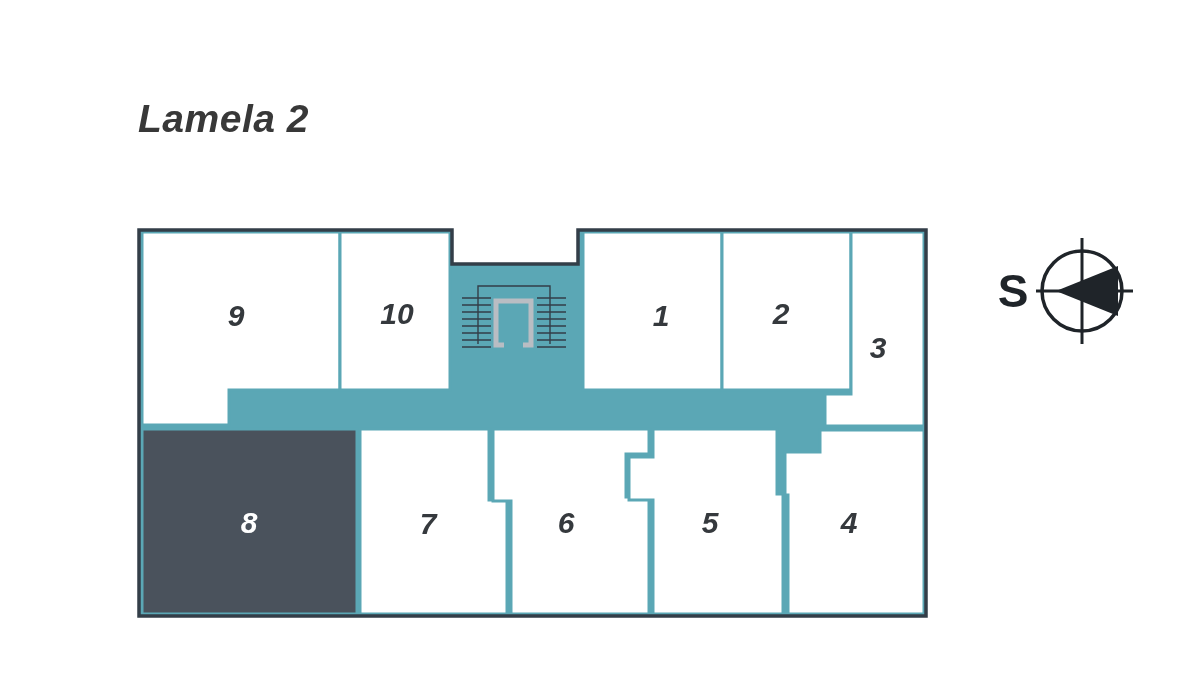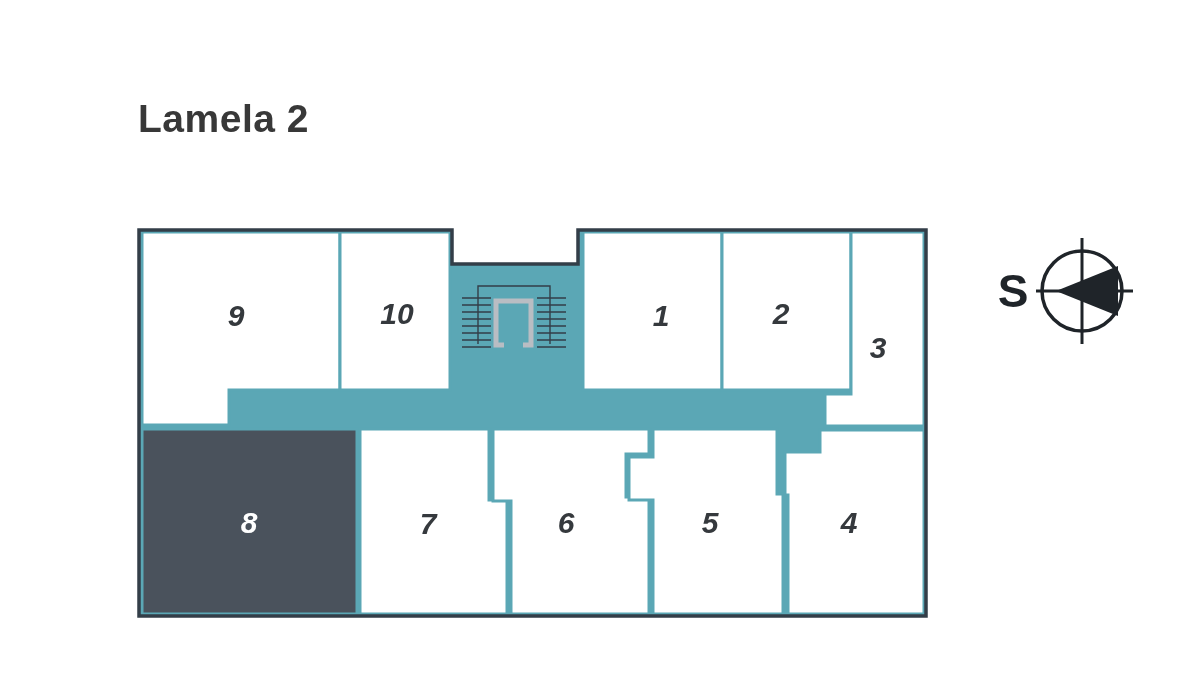--- a/index.html
+++ b/index.html
@@ -1,19 +1,19 @@
 <!DOCTYPE html>
 <html style="--background: #FFFFFF; --corridor: #5BA7B5; --outline: #333E48; --room-fill: #FFFFFF; --highlighted-room-fill: #4A525C; --number-text: #35393D; --highlighted-number-text: #FFFFFF; --railing: #B9BDC3; --compass-ink: #1F2429; --title-text: #383838;"><head>
 <meta charset="utf-8">
 <style>
   html,body{margin:0;padding:0;background:var(--background,#fff);width:1201px;height:700px;overflow:hidden;
             font-family:"Liberation Sans",sans-serif;}
   .stage{position:relative;width:1201px;height:700px;}
   .page-title{position:absolute;left:138px;top:98px;margin:0;font-size:39px;line-height:1.1;
-              font-weight:bold;color:var(--title-text,#383838);letter-spacing:.5px;}
+              font-weight:bold;font-style:italic;color:var(--title-text,#383838);letter-spacing:.5px;}
   svg{position:absolute;left:0;top:0;}
   .footprint{fill:var(--corridor,#5BA7B5);stroke:none;}
   .unit{fill:var(--room-fill,#fff);stroke:var(--corridor,#5BA7B5);stroke-width:3;stroke-linejoin:miter;cursor:pointer;}
   .unit-highlight{fill:var(--highlighted-room-fill,#4A525C);}
   .outline{fill:none;stroke:var(--outline,#333E48);stroke-width:3.5;stroke-linejoin:miter;}
   .unit-num{font-size:30px;font-weight:bold;font-style:italic;fill:var(--number-text,#35393D);
             text-anchor:middle;font-family:"Liberation Sans",sans-serif;}
   .unit-num-light{fill:var(--highlighted-number-text,#fff);}
   .stair-line{stroke:var(--outline,#333E48);stroke-width:1.4;fill:none;}
   .stair-rail{stroke:var(--railing,#B9BDC3);stroke-width:5;fill:none;stroke-linejoin:miter;}

